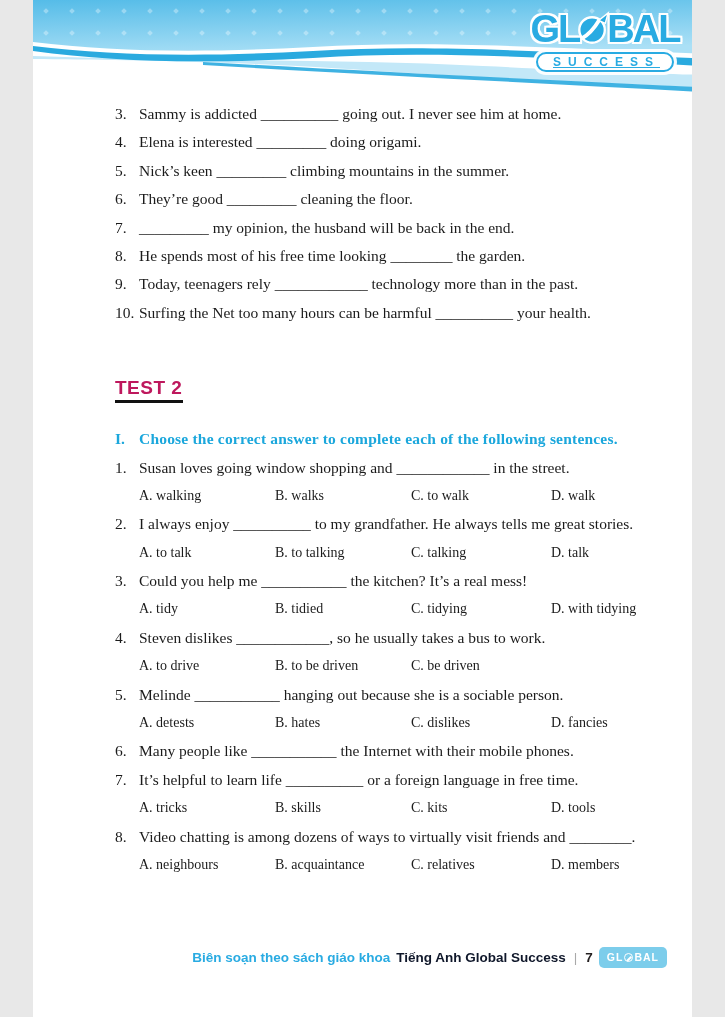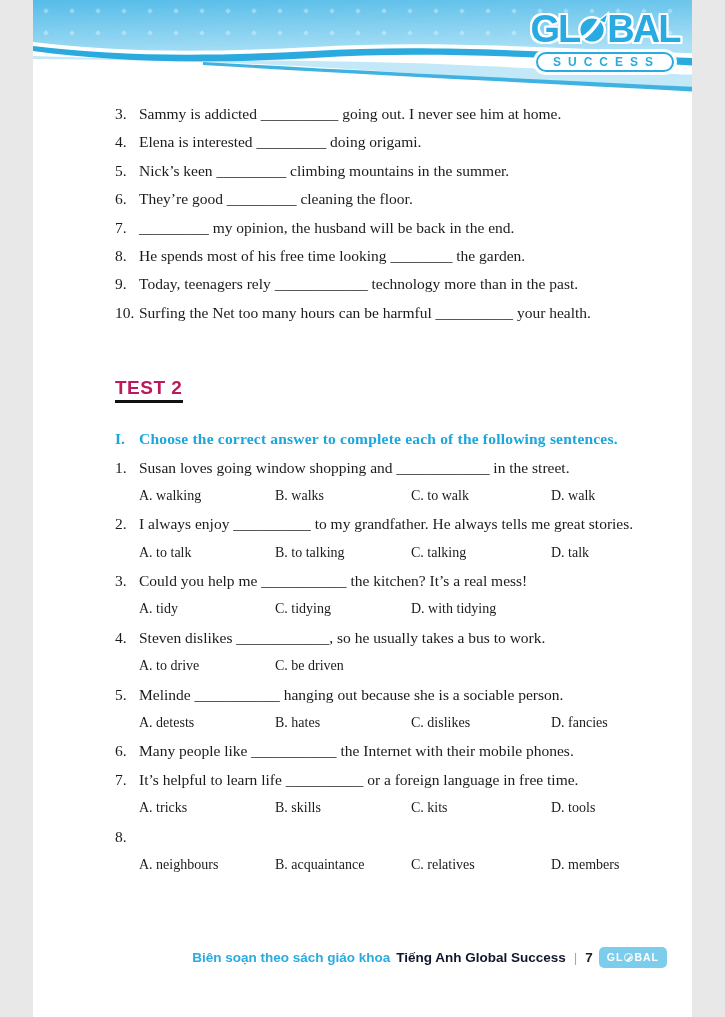--- a/index.html
+++ b/index.html
@@ -21,21 +21,21 @@
     font-family:"Liberation Sans",sans-serif;font-weight:900;font-size:38px;letter-spacing:-2px;
     color:var(--accent-cyan,#29ABE2);white-space:nowrap;
     text-shadow:-2px -2px 0 #fff,2px -2px 0 #fff,-2px 2px 0 #fff,2px 2px 0 #fff,
                 -2px 0 0 #fff,2px 0 0 #fff,0 -2px 0 #fff,0 2px 0 #fff;
   }
   .logo-globe{display:inline-block;vertical-align:-5px;margin:0 -3px;}
   .logo-pill{
     display:inline-block;margin-top:-7px;position:relative;background:#fff;
     border:2.5px solid var(--accent-cyan,#29ABE2);border-radius:14px;padding:2px 12px 2px 15px;
     font-family:"Liberation Sans",sans-serif;font-weight:900;font-size:12px;
-    color:var(--accent-cyan,#29ABE2);letter-spacing:7px;box-shadow:0 0 0 3px rgba(255,255,255,.95);
+    color:var(--accent-cyan,#29ABE2);letter-spacing:7px;box-shadow:0 0 0 3px rgba(255,255,255,.95);text-decoration:underline;
   }
   
   main{position:absolute;top:100px;left:82px;width:615px;}
   .row{display:flex;height:28.4px;line-height:28.4px;font-size:15.5px;}
   .row .num{flex:none;width:24px;}
   .row .txt{flex:none;white-space:nowrap;}
   .opts{
     display:grid;grid-template-columns:136px 136px 140px 1fr;
     margin-left:24px;height:28.4px;line-height:28.4px;font-size:14px;white-space:nowrap;
   }
@@ -172,30 +172,32 @@
       <span class="opt">C. talking</span>
       <span class="opt">D. talk</span>
     </div>
 
     <div class="row">
       <span class="num">3.</span>
       <span class="txt">Could you help me ___________ the kitchen? It’s a real mess!</span>
     </div>
     <div class="opts">
       <span class="opt">A. tidy</span>
+      <span class="opt">B. tidied</span>
       <span class="opt">C. tidying</span>
       <span class="opt">D. with tidying</span>
     </div>
 
     <div class="row">
       <span class="num">4.</span>
       <span class="txt">Steven dislikes ____________, so he usually takes a bus to work.</span>
     </div>
     <div class="opts">
       <span class="opt">A. to drive</span>
+      <span class="opt">B. to be driven</span>
       <span class="opt">C. be driven</span>
     </div>
 
     <div class="row">
       <span class="num">5.</span>
       <span class="txt">Melinde ___________ hanging out because she is a sociable person.</span>
     </div>
     <div class="opts">
       <span class="opt">A. detests</span>
       <span class="opt">B. hates</span>
@@ -214,20 +216,21 @@
     </div>
     <div class="opts">
       <span class="opt">A. tricks</span>
       <span class="opt">B. skills</span>
       <span class="opt">C. kits</span>
       <span class="opt">D. tools</span>
     </div>
 
     <div class="row">
       <span class="num">8.</span>
+      <span class="txt">Video chatting is among dozens of ways to virtually visit friends and ________.</span>
     </div>
     <div class="opts">
       <span class="opt">A. neighbours</span>
       <span class="opt">B. acquaintance</span>
       <span class="opt">C. relatives</span>
       <span class="opt">D. members</span>
     </div>
 
   </main>
 

